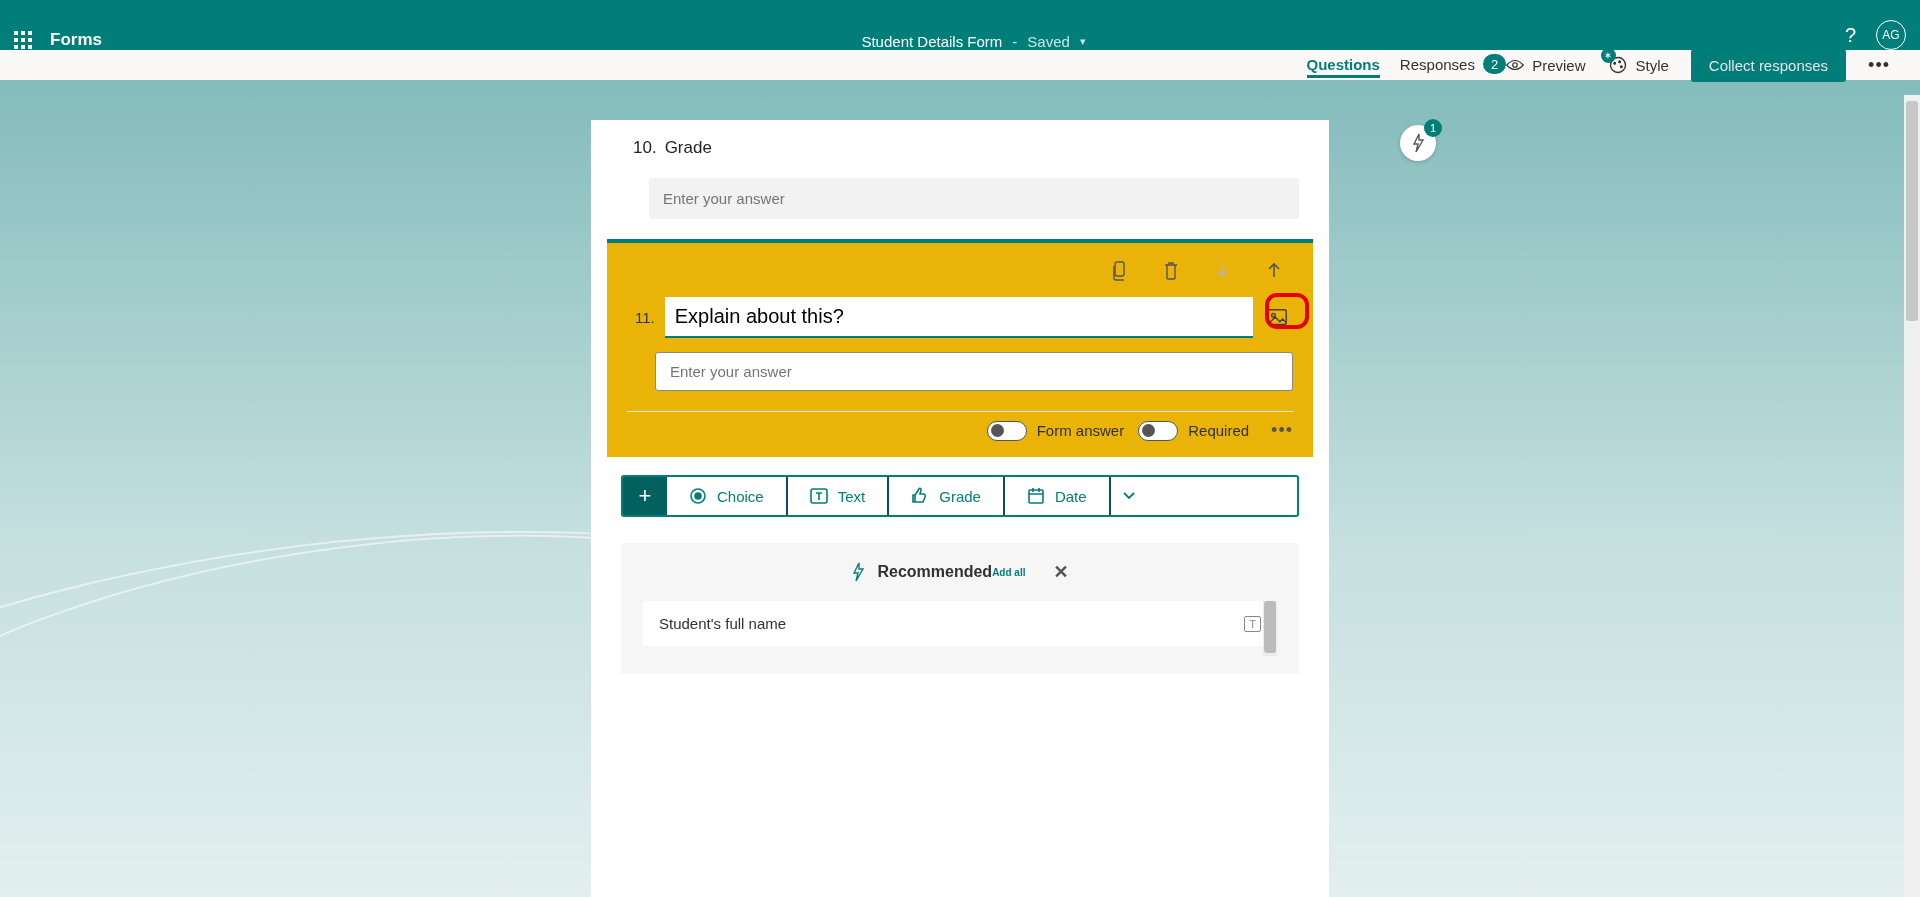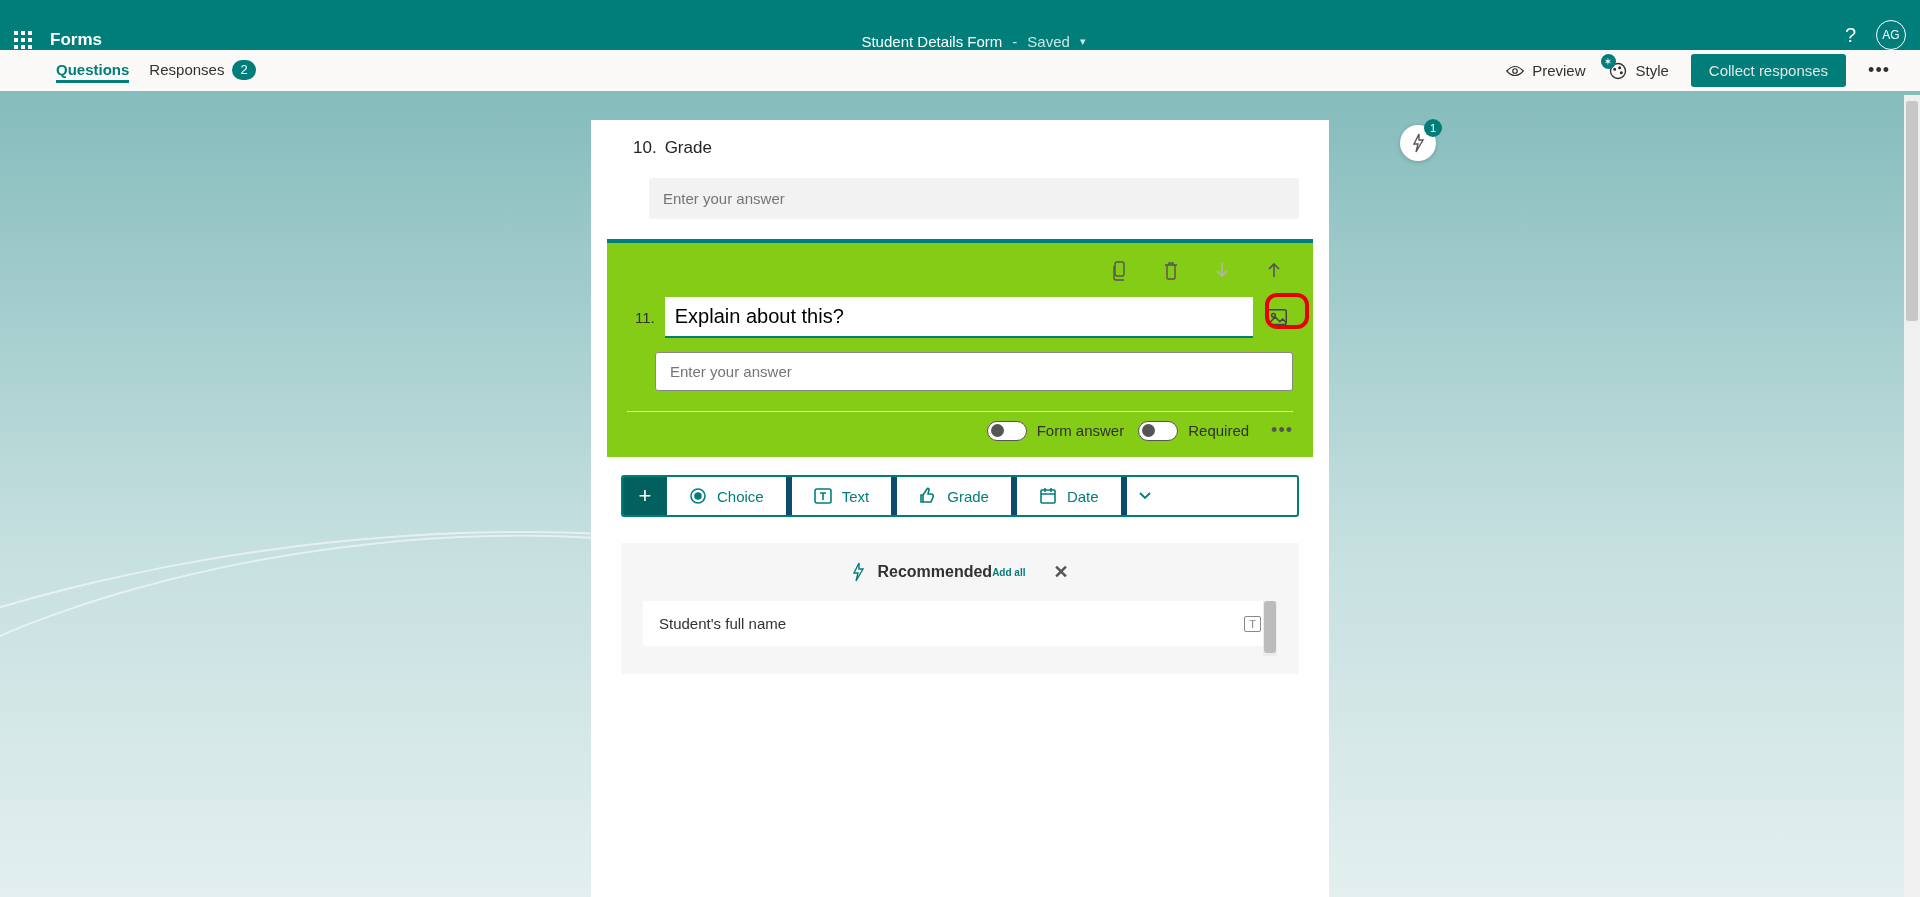--- a/index.html
+++ b/index.html
@@ -29,21 +29,21 @@
   .app-name { font-size: 17px; font-weight: 600; }
   .header-center { display: flex; align-items: center; gap: 10px; font-size: 15px; }
   .muted { color: #c9e6e4; }
   .chevron-down-sm { font-size: 11px; color: #c9e6e4; }
   .header-right { display: flex; align-items: center; gap: 20px; }
   .qmark { font-size: 20px; font-weight: 300; cursor: pointer; }
   .avatar { width: 30px; height: 30px; border: 1px solid #fff; border-radius: 50%; display: flex; align-items: center; justify-content: center; font-size: 12px; }
 
   
   .subheader {
-    height: 41px; background: #faf9f8; display: flex; align-items: center; justify-content: space-between;
+    height: 30px; background: #faf9f8; display: flex; align-items: center; justify-content: flex-end;
     padding: 0 30px 0 56px; position: relative; z-index: 5;
   }
   .tabs { display: flex; align-items: center; gap: 20px; }
   .tab { font-size: 15px; color: #323130; cursor: pointer; display: flex; align-items: center; gap: 8px; padding-bottom: 2px; }
   .tab.active { color: #027e7a; font-weight: 600; border-bottom: 3px solid #027e7a; padding-top: 3px; }
   .badge { background: #027e7a; color: #fff; border-radius: 10px; padding: 0 8px; font-size: 13px; height: 20px; display: inline-flex; align-items: center; }
   .sub-actions { display: flex; align-items: center; gap: 22px; }
   .sub-action { display: flex; align-items: center; gap: 8px; font-size: 15px; color: #323130; cursor: pointer; }
   .style-icon { position: relative; }
   .style-badge { position: absolute; top: -7px; left: -7px; background: #027e7a; color: #fff; border-radius: 50%; width: 15px; height: 15px; font-size: 10px; display: flex; align-items: center; justify-content: center; }
@@ -71,21 +71,21 @@
   }
 
   .q-block { margin-bottom: 20px; }
   .q-title { display: flex; gap: 8px; font-size: 17px; color: #242424; margin-bottom: 20px; padding-left: 12px; }
   .answer-input { width: 100%; padding: 12px 14px; background: #f2f2f2; border: none; font-size: 15px; color: #666; border-radius: 3px; }
   .answer-input-editing { width: 100%; padding: 10px 14px; background: #fff; border: 1px solid #888; font-size: 15px; color: #666; border-radius: 3px; }
   .answer-row { padding-left: 28px; }
 
   
   .editing-block {
-    background: #84cc16; border-top: 4px solid #027e7a; margin: 0 -14px; padding: 12px 20px 16px 20px;
+    background: #eab308; border-top: 4px solid #027e7a; margin: 0 -14px; padding: 12px 20px 16px 20px;
     position: relative;
   }
   .edit-toolbar { display: flex; justify-content: flex-end; gap: 30px; color: #555; font-size: 17px; padding: 6px 4px 16px 0; }
   .edit-toolbar span { cursor: pointer; width: 22px; text-align: center; }
   .edit-toolbar .disabled { color: #b5b5b5; }
   .q-input-row { display: flex; align-items: center; gap: 10px; padding-left: 8px; }
   .q-num { font-size: 15px; color: #323130; }
   .q-text-input {
     flex: 1; border: none; border-bottom: 2px solid #027e7a; background: #fff;
     font-size: 20px; padding: 8px 10px; outline: none;
@@ -98,21 +98,21 @@
   .edit-answer-row { padding: 14px 0 14px 28px; }
   .edit-bottom { display: flex; align-items: center; justify-content: flex-end; gap: 14px; padding-top: 8px; border-top: 1px solid #e4e4e4; margin-top: 6px; }
   .toggle-wrap { display: flex; align-items: center; gap: 10px; font-size: 15px; color: #323130; }
   .toggle { width: 40px; height: 20px; border: 1px solid #555; border-radius: 20px; background: #fff; position: relative; cursor: pointer; }
   .toggle::after { content: ""; position: absolute; width: 13px; height: 13px; border-radius: 50%; background: #555; top: 2.5px; left: 3px; }
   .edit-more { font-size: 18px; letter-spacing: 1px; color: #555; cursor: pointer; margin-left: 8px; }
 
   
   .add-bar { display: flex; border: 2px solid #027e7a; border-radius: 3px; overflow: hidden; margin-top: 18px; }
   .add-plus { width: 44px; background: #02615f; color: #fff; font-size: 22px; display: flex; align-items: center; justify-content: center; cursor: pointer; }
-  .add-opt { flex: 0 0 auto; padding: 10px 22px; display: flex; align-items: center; gap: 10px; color: #027e7a; font-size: 15px; cursor: pointer; border-right: 6px solid #0c4a6e; }
+  .add-opt { flex: 0 0 auto; padding: 10px 22px; display: flex; align-items: center; gap: 10px; color: #027e7a; font-size: 15px; cursor: pointer; border-right: 2px solid #0c4a6e; }
   .add-opt:last-child { border-right: none; }
   .add-opt .ico { width: 18px; height: 18px; display: inline-flex; align-items: center; justify-content: center; }
   .opt-more { width: 36px; justify-content: center; padding: 10px 0; }
 
   
   .recommended {
     background: #f6f6f6; margin-top: 26px; padding: 18px 22px; border-radius: 2px; position: relative;
   }
   .rec-head { display: flex; align-items: center; justify-content: center; margin-bottom: 18px; font-weight: bold; }
   .rec-title { display: flex; align-items: center; gap: 12px; font-size: 16px; color: #323130; }

